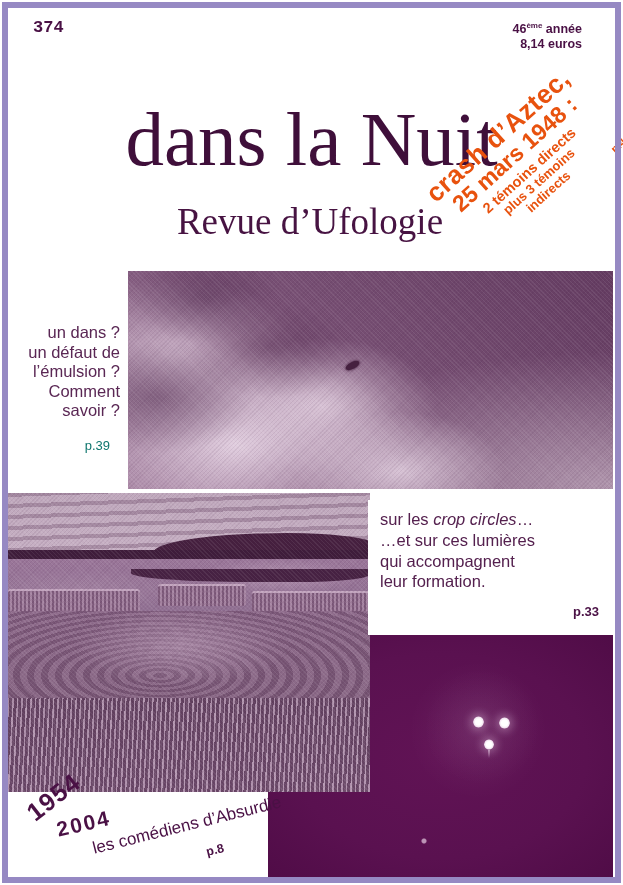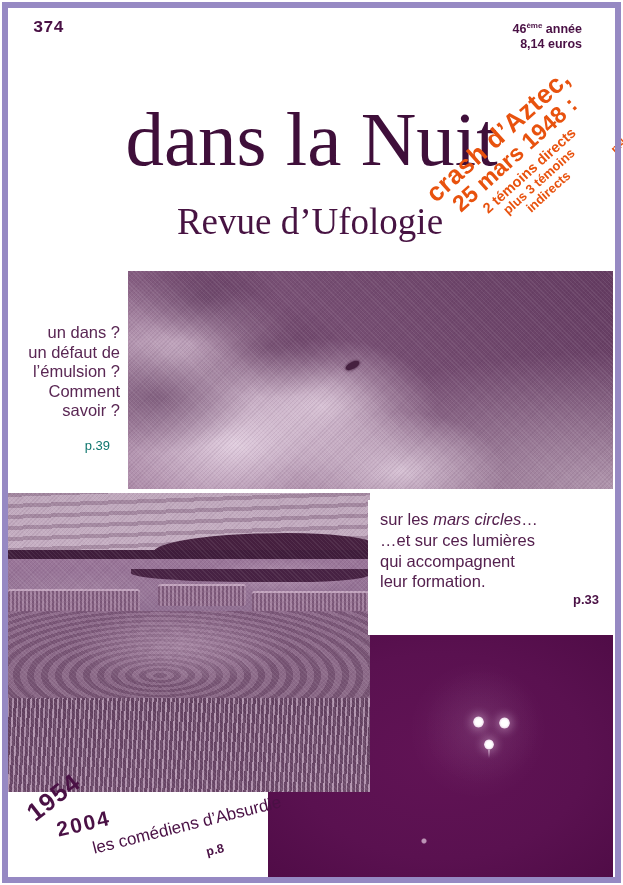--- a/index.html
+++ b/index.html
@@ -86,21 +86,21 @@
     background:
       repeating-linear-gradient(93deg, rgba(208,184,205,.55) 0 1.5px, rgba(64,34,62,.45) 1.5px 4.5px),
       repeating-linear-gradient(87deg, rgba(180,150,177,.4) 0 2px, transparent 2px 7px),
       linear-gradient(#7c5879,#8a6387);}
 
   
   .right-teaser{position:absolute;left:368px;top:500px;width:245px;height:135px;background:#ffffff;
                 z-index:3;color:#54204e;font-size:16.5px;line-height:20.8px;
                 padding:9px 0 0 12px;box-sizing:border-box;}
   .right-teaser .it{font-style:italic;}
-  .right-pref{position:absolute;right:14px;bottom:24px;font-size:13px;font-weight:bold;color:#4a1145;}
+  .right-pref{position:absolute;right:14px;bottom:12px;font-size:13px;font-weight:bold;color:#4a1145;}
 
   
   .dark-photo{position:absolute;left:268px;top:635px;width:345px;height:242px;z-index:1;
     background:
       radial-gradient(circle 80px at 62% 38%, rgba(175,130,172,.12), transparent 72%),
       radial-gradient(ellipse at 50% 50%, #611355 0%, #5a1150 60%, #500c47 100%);}
   .glow{position:absolute;left:140px;top:25px;width:140px;height:140px;border-radius:50%;
         background:radial-gradient(circle, rgba(255,240,255,.06), transparent 70%);}
   .light{position:absolute;border-radius:50%;
          background:radial-gradient(circle, #ffffff 0 38%, #f2e2f0 60%, rgba(242,226,240,0) 78%);
@@ -168,21 +168,21 @@
     <div class="f-hedge"></div>
     <div class="f-edge e1"></div>
     <div class="f-edge e2"></div>
     <div class="f-edge e3"></div>
     <div class="f-flat"></div>
     <div class="f-wheat"></div>
     <div class="halftone"></div>
   </div>
 
   <div class="right-teaser">
-    <div><span>sur les </span><span class="it">mars circles</span><span>…</span></div>
+    <div><span>sur les </span><span class="it">crop circles</span><span>…</span></div>
     <div>…et sur ces lumières</div>
     <div>qui accompagnent</div>
     <div>leur formation.</div>
     <div class="right-pref">p.33</div>
   </div>
 
   <div class="dark-photo">
     <div class="glow"></div>
     <div class="light l1"></div>
     <div class="light l2"></div>

